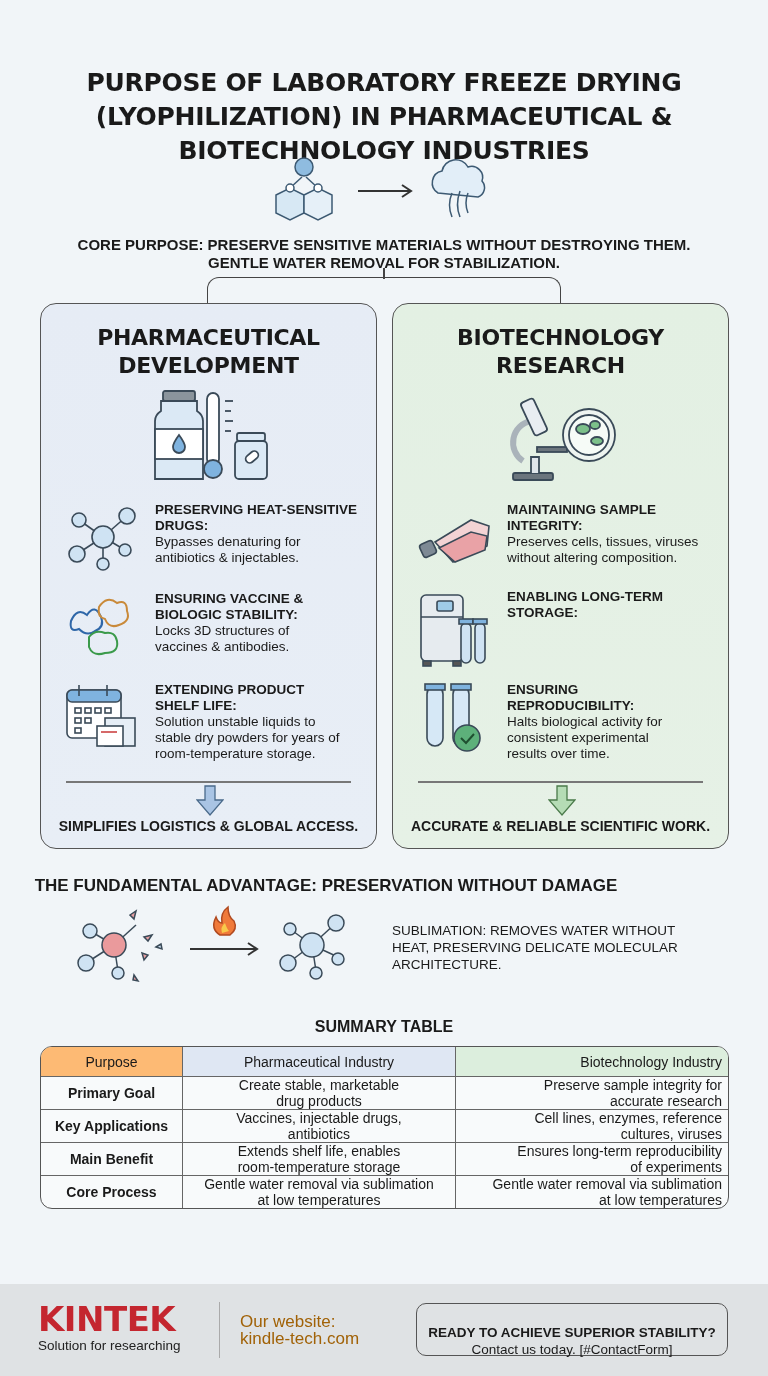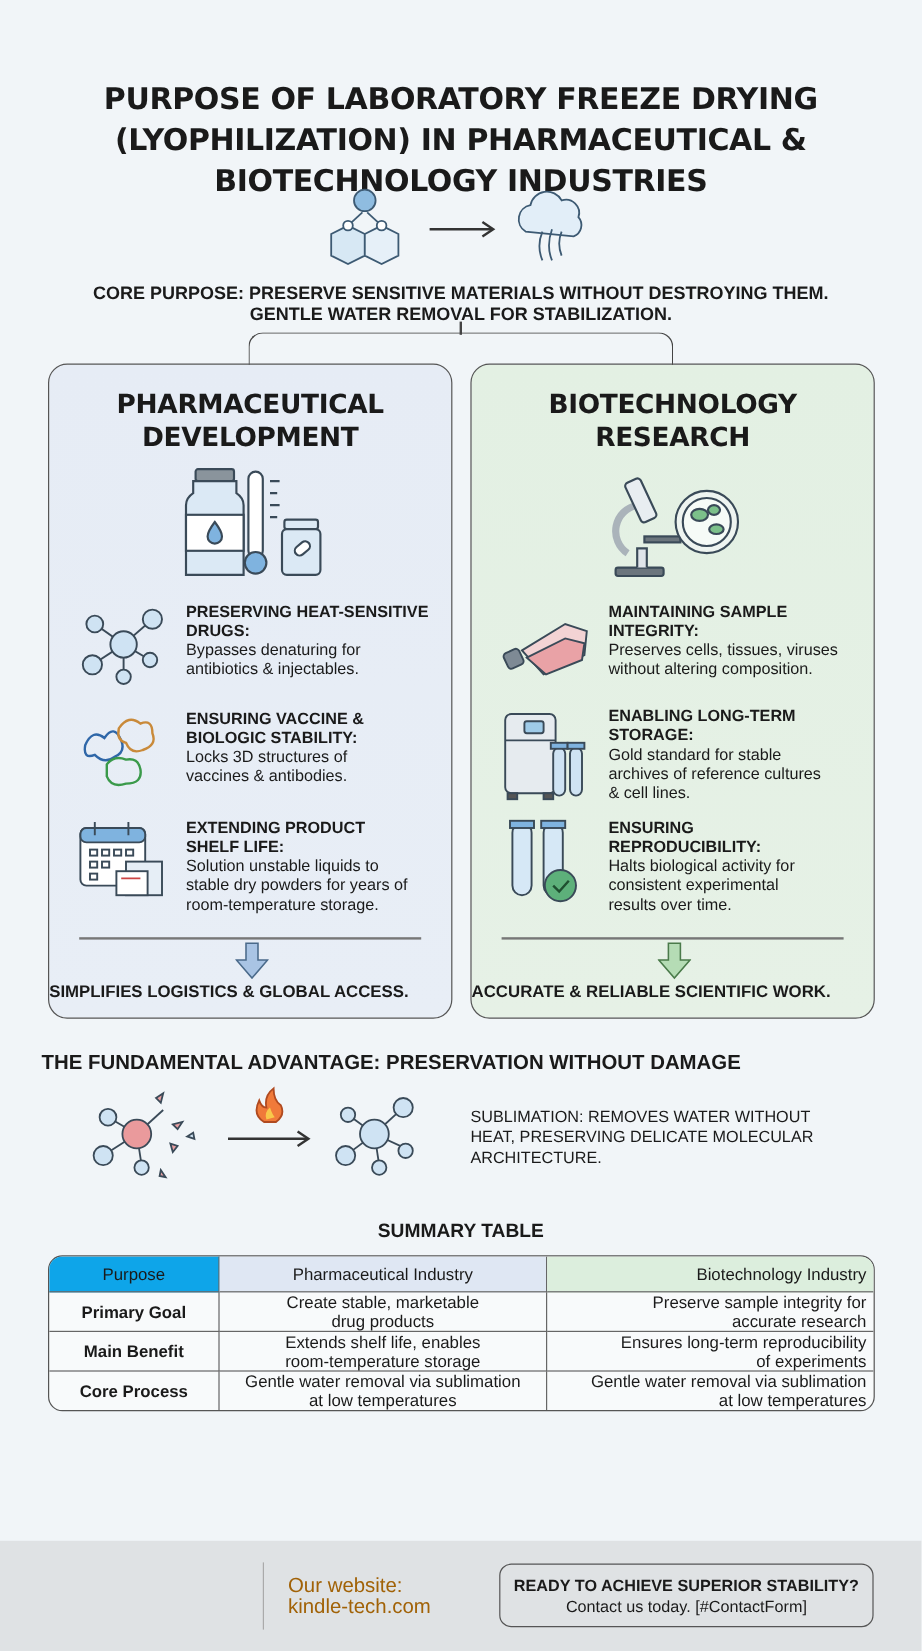--- a/index.html
+++ b/index.html
@@ -14,42 +14,42 @@
   .panel.bio { left: 392px; background: linear-gradient(#e3f0e3, #e6f1e6); }
   .panel h2 { position: absolute; top: 20px; left: 0; width: 100%; text-align: center; font-family: "DejaVu Sans", sans-serif; font-size: 22px; line-height: 28px; font-weight: bold; letter-spacing: -0.3px; }
   .panel .main-icon { position: absolute; top: 85px; left: 100px; width: 140px; height: 95px; }
   .item { position: absolute; left: 12px; width: 315px; height: 100px; }
   .item .ic { position: absolute; left: 10px; top: 0; width: 80px; height: 80px; }
   .item .txt { position: absolute; left: 102px; top: 0; width: 215px; }
   .item .hd { font-weight: bold; font-size: 13.5px; line-height: 16px; }
   .item .bd { font-size: 13.5px; line-height: 16px; }
   .panel .divider { position: absolute; top: 477px; left: 25px; width: 285px; height: 1.5px; background: #777; }
   .panel .down-arrow { position: absolute; top: 481px; left: 155px; width: 28px; height: 32px; }
-  .panel .conclusion { position: absolute; top: 514px; left: 0; width: 100%; text-align: left; font-weight: bold; font-size: 14px; }
+  .panel .conclusion { position: absolute; top: 514px; left: 0; width: 100%; text-align: center; font-weight: bold; font-size: 14px; }
   .adv-title { position: absolute; top: 876px; left: 0; width: 652px; text-align: center; font-weight: bold; font-size: 17px; }
   .adv-icons { position: absolute; top: 905px; left: 70px; width: 300px; height: 80px; }
   .adv-text { position: absolute; top: 922px; left: 392px; width: 340px; font-weight: normal; font-size: 13.5px; line-height: 17px; }
   .sum-title { position: absolute; top: 1018px; left: 0; width: 768px; text-align: center; font-weight: bold; font-size: 16px; }
   table.sum { position: absolute; top: 1046px; left: 40px; width: 689px; border-collapse: separate; border-spacing: 0; border: 1.5px solid #555; border-radius: 12px; overflow: hidden; background: #f8fafb; font-size: 14px; }
   table.sum th, table.sum td { border-right: 1px solid #666; border-bottom: 1px solid #666; text-align: center; padding: 0 6px; line-height: 16px; }
   table.sum th:last-child, table.sum td:last-child { border-right: none; text-align: right; }
   table.sum tr:last-child td { border-bottom: none; }
   table.sum th { height: 30px; font-weight: normal; }
-  table.sum th.c0 { background: #0ea5e9; width: 142px; }
+  table.sum th.c0 { background: #fdba74; width: 142px; }
   table.sum th.c1 { background: #dfe7f3; width: 273px; }
   table.sum th.c2 { background: #dceedd; }
   table.sum td { height: 32px; }
   table.sum td.rl { font-weight: bold; }
   .footer { position: absolute; top: 1284px; left: 0; width: 768px; height: 92px; background: #dfe2e4; }
   .brand { position: absolute; left: 38px; top: 18px; }
   .brand .logo { font-family: "DejaVu Sans", sans-serif; font-weight: bold; font-size: 34px; color: #c4262f; line-height: 34px; letter-spacing: -0.5px; }
   .brand .tag { font-size: 13.5px; color: #222; margin-top: 2px; }
   .vsep { position: absolute; left: 219px; top: 18px; width: 1px; height: 56px; background: #aaa; }
   .site { position: absolute; left: 240px; top: 29px; font-size: 17px; line-height: 17px; color: #a16207; }
-  .cta { position: absolute; left: 416px; top: 19px; width: 312px; height: 53px; border: 1.5px solid #555; border-radius: 10px; text-align: center; padding-top: 9px; font-size: 13.5px; line-height: 17px; }
+  .cta { position: absolute; left: 416px; top: 19px; width: 312px; height: 53px; border: 1.5px solid #555; border-radius: 10px; text-align: center; padding-top: 20px; font-size: 13.5px; line-height: 17px; }
   .cta .h { font-weight: bold; }
 </style>
 </head>
 <body>
 
 <div class="title">
   <div>PURPOSE OF LABORATORY FREEZE DRYING</div>
   <div>(LYOPHILIZATION) IN PHARMACEUTICAL &amp;</div>
   <div>BIOTECHNOLOGY INDUSTRIES</div>
 </div>
@@ -250,25 +250,20 @@
         <rect x="60" y="34" width="10" height="40" rx="5" fill="#cfe3f3"></rect>
         <rect x="44" y="30" width="14" height="5" fill="#7fb3df"></rect>
           <rect x="58" y="30" width="14" height="5" fill="#7fb3df"></rect>
       </svg>
     </div>
     <div class="txt">
       <div class="hd">
           <div>ENABLING LONG-TERM</div>
           <div>STORAGE:</div>
         </div>
-      <div class="bd">
-          <div>Gold standard for stable</div>
-          <div>archives of reference cultures</div>
-          <div>&amp; cell lines.</div>
-        </div>
     </div>
   </div>
 
   <div class="item" style="top:378px">
     <div class="ic">
       <svg width="80" height="75" viewBox="0 0 80 75" stroke="#3a4a58" stroke-width="1.6">
         <rect x="12" y="4" width="16" height="60" rx="8" fill="#d6e8f6"></rect>
         <rect x="38" y="4" width="16" height="60" rx="8" fill="#d6e8f6"></rect>
         <rect x="10" y="2" width="20" height="6" fill="#7fb3df"></rect>
           <rect x="36" y="2" width="20" height="6" fill="#7fb3df"></rect>
@@ -355,20 +350,31 @@
     <td>
           <div>Create stable, marketable</div>
           <div>drug products</div>
         </td>
     <td>
           <div>Preserve sample integrity for</div>
           <div>accurate research</div>
         </td>
   </tr>
   <tr>
+    <td class="rl">Key Applications</td>
+    <td>
+          <div>Vaccines, injectable drugs,</div>
+          <div>antibiotics</div>
+        </td>
+    <td>
+          <div>Cell lines, enzymes, reference</div>
+          <div>cultures, viruses</div>
+        </td>
+  </tr>
+  <tr>
     <td class="rl">Main Benefit</td>
     <td>
           <div>Extends shelf life, enables</div>
           <div>room-temperature storage</div>
         </td>
     <td>
           <div>Ensures long-term reproducibility</div>
           <div>of experiments</div>
         </td>
   </tr>
@@ -380,20 +386,24 @@
         </td>
     <td>
           <div>Gentle water removal via sublimation</div>
           <div>at low temperatures</div>
         </td>
   </tr>
 </tbody>
   </table>
 
 <div class="footer">
+  <div class="brand">
+    <div class="logo">KINTEK</div>
+    <div class="tag">Solution for researching</div>
+  </div>
   <div class="vsep"></div>
   <div class="site">
     <div>Our website:</div>
     <div>kindle-tech.com</div>
   </div>
   <div class="cta">
     <div class="h">READY TO ACHIEVE SUPERIOR STABILITY?</div>
     <div>Contact us today. [#ContactForm]</div>
   </div>
 </div>

